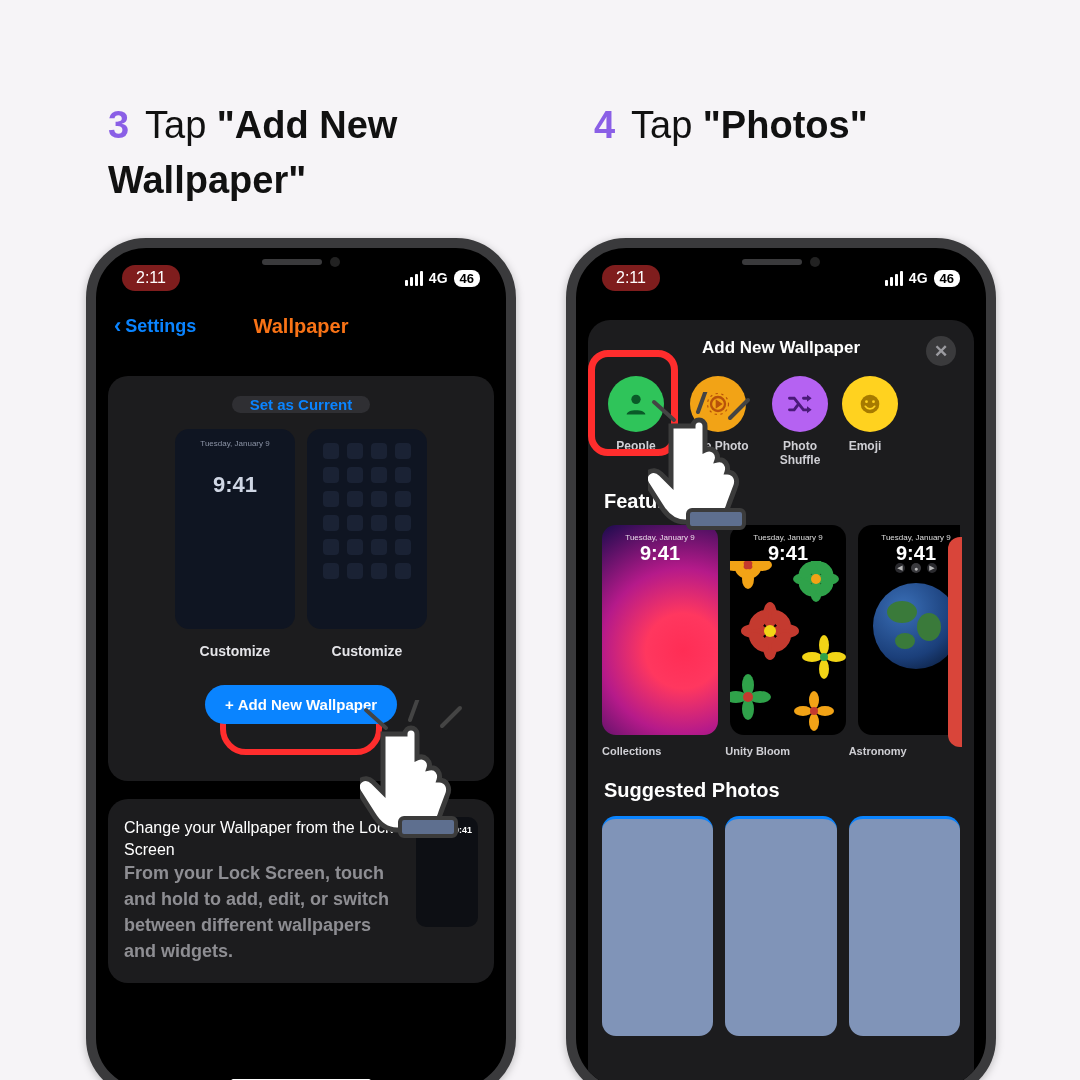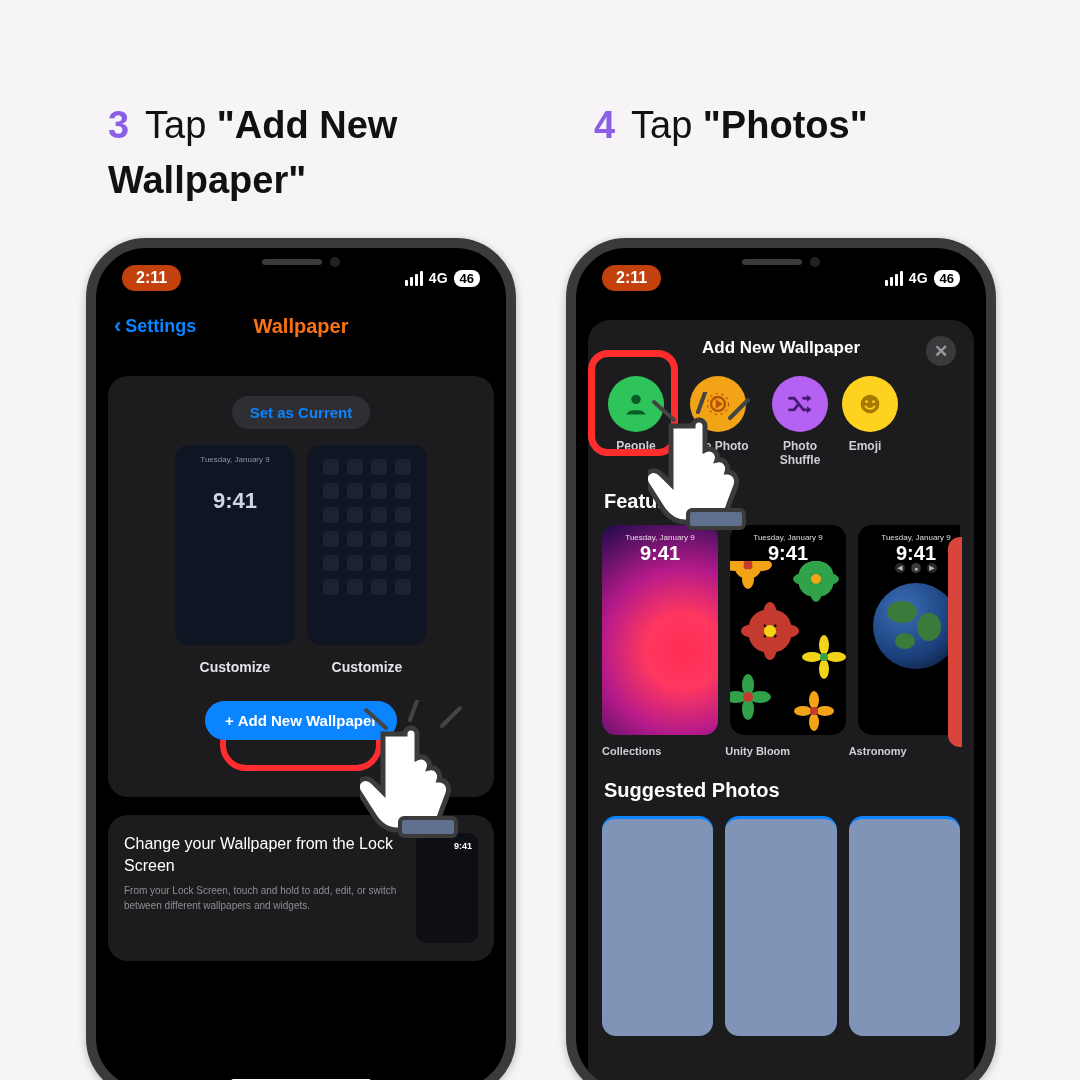--- a/index.html
+++ b/index.html
@@ -35,22 +35,22 @@
     display:flex; align-items:center; justify-content:center; gap:8px;
   }
   .notch .bar { width:60px; height:6px; background:#3a3a3c; border-radius:3px; }
   .notch .dot { width:10px; height:10px; background:#222; border-radius:50%; }
   .status {
     position:absolute; top:10px; left:0; right:0; height:40px;
     display:flex; justify-content:space-between; align-items:center;
     padding: 0 26px; color:#fff; font-weight:600; font-size:16px;
   }
   .time-pill {
-    background:#c2410c; color:#fff; border-radius:18px; padding:4px 14px;
-    font-weight:700;
+    background:#7f1d1d; color:#fff; border-radius:18px; padding:4px 14px;
+    font-weight:400;
   }
   .status-right { display:flex; align-items:center; gap:6px; font-size:14px; }
   .sig-bars { display:flex; align-items:flex-end; gap:2px; }
   .sig-bars span { width:3px; background:#fff; border-radius:1px; }
   .sig-bars span:nth-child(1){height:6px;} .sig-bars span:nth-child(2){height:9px;}
   .sig-bars span:nth-child(3){height:12px;} .sig-bars span:nth-child(4){height:15px;}
   .batt-pill { background:#fff; color:#000; border-radius:8px; padding:1px 6px; font-weight:800; font-size:13px; }
   .screen { position:absolute; top:56px; left:12px; right:12px; bottom:12px; }
 
   
@@ -58,21 +58,21 @@
   .navbar .back { position:absolute; left:6px; display:flex; align-items:center; gap:4px; color:#0a84ff; font-weight:600; font-size:18px; }
   .navbar .back .chev { font-size:22px; }
   .navbar .title { color:#f97316; font-weight:700; font-size:20px; }
 
   .card {
     margin-top:28px; background:#1c1c1e; border-radius:20px; padding:16px 14px 26px;
     position:relative;
   }
   .set-pill {
     display:block; margin:4px auto 16px; background:#2f2f33; color:#0a84ff;
-    border-radius:20px; padding:8px 18px; width:max-content; font-weight:600; font-size:15px;
+    border-radius:20px; padding:0 18px; width:max-content; font-weight:600; font-size:15px;
   }
   .pair { display:flex; gap:12px; justify-content:center; }
   .thumb {
     width:120px; height:200px; background:#0f1522; border-radius:14px; position:relative;
     overflow:hidden; display:flex; flex-direction:column; align-items:center;
   }
   .thumb.home {
     background:#0f1522;
   }
   .thumb .mini-time { color:#cfd6e4; font-size:22px; font-weight:700; margin-top:24px; }
@@ -90,21 +90,21 @@
     margin:26px auto 0; background:#0a84ff; color:#fff; font-weight:700;
     font-size:15px; padding:11px 20px; border-radius:24px; width:max-content;
     position:relative;
   }
   .highlight-pill {
     position:absolute; border:6px solid #ff2d2d; border-radius:26px; pointer-events:none;
   }
   .card2 { margin-top:18px; background:#1c1c1e; border-radius:20px; padding:18px 16px; display:flex; gap:14px; }
   .card2 .txt { flex:1; }
   .card2 h4 { color:#fff; font-size:16px; font-weight:400; line-height:1.35; }
-  .card2 p { color:#8e8e93; font-size:10px; margin-top:8px; line-height:1.45; }
+  .card2 p { color:#8e8e93; font-size:18px; line-height:1.45;font-weight:bold; }
   .mini-lock {
     width:62px; height:110px; background:#0d0f14; border-radius:10px; display:flex; align-items:flex-start;
     justify-content:flex-end; padding:8px 6px;
   }
   .mini-lock span { color:#fff; font-size:9px; font-weight:700; }
   .home-ind {
     position:absolute; bottom:4px; left:50%; transform:translateX(-50%);
     width:140px; height:5px; background:#fff; border-radius:3px;
   }
 

